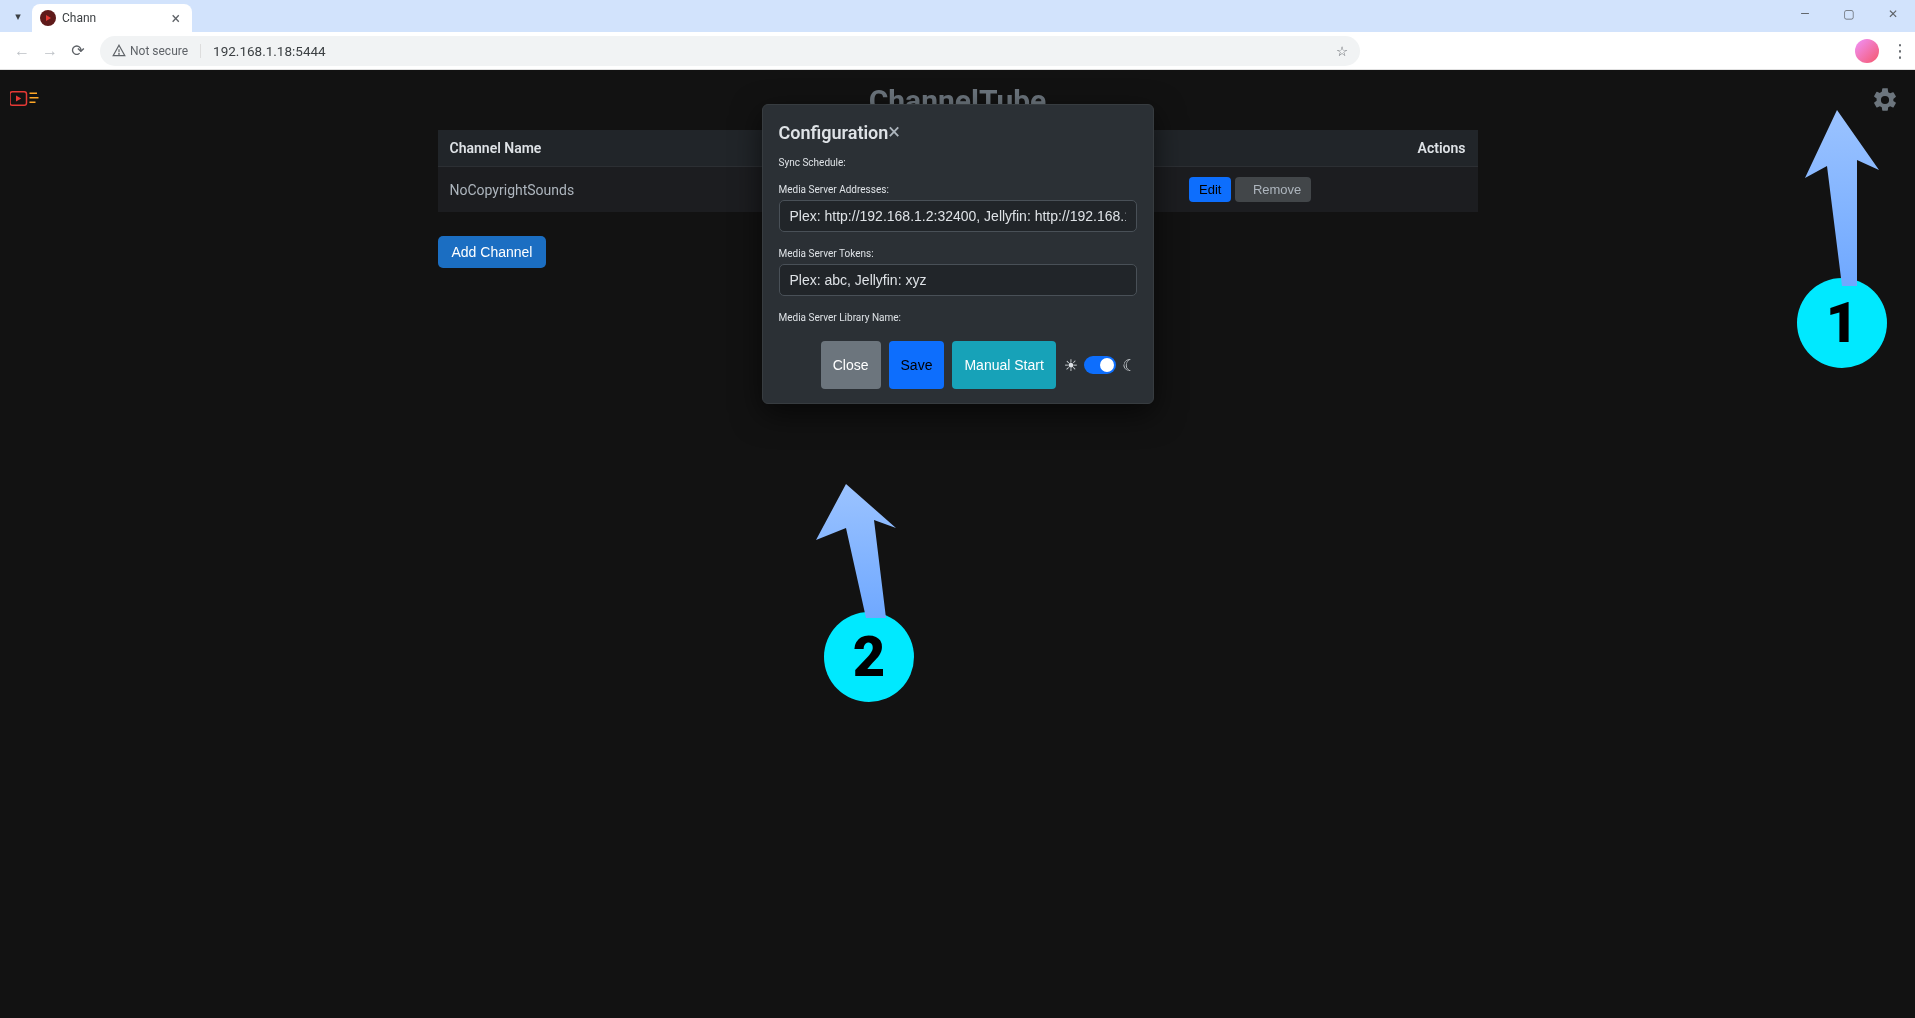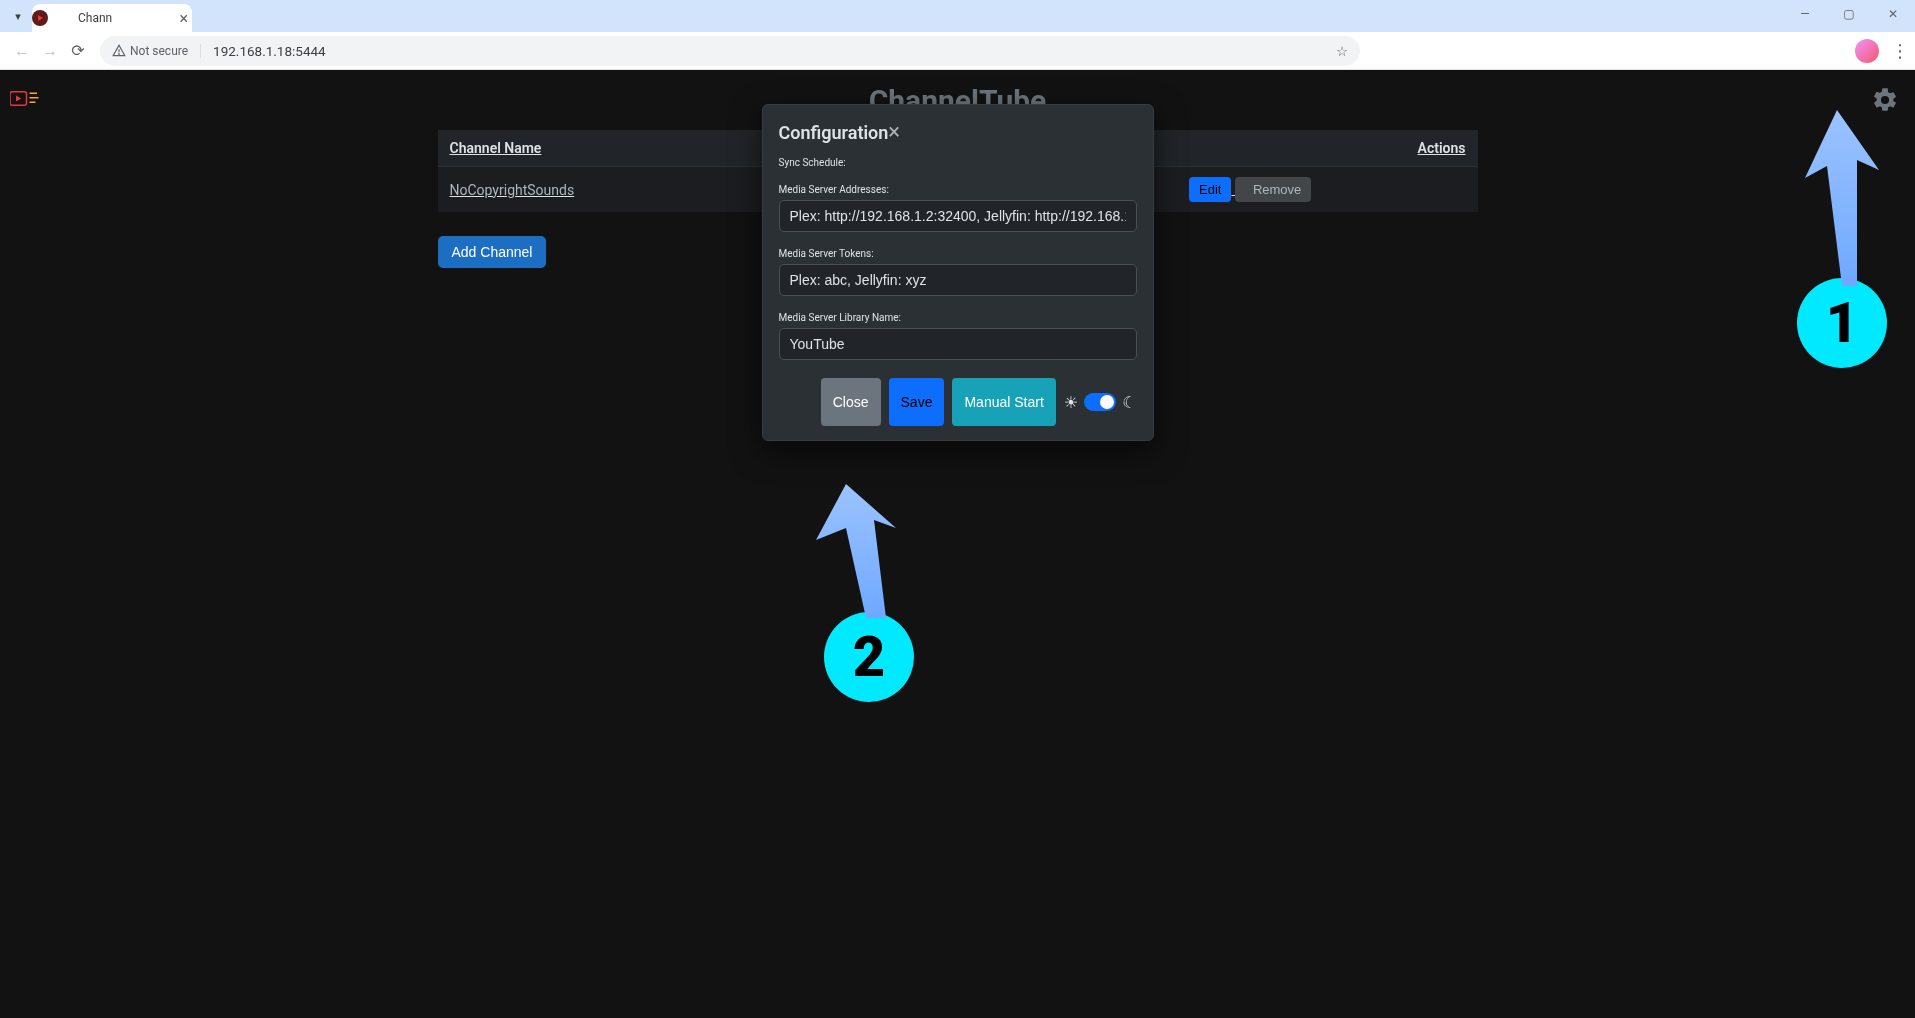--- a/index.html
+++ b/index.html
@@ -37,25 +37,24 @@
   margin-right: 4px;
   margin-bottom: 4px;
 }
 .tab {
   background: #fff;
   border-radius: 8px 8px 0 0;
   height: 28px;
   width: 160px;
   display: flex;
   align-items: center;
-  padding: 0 0;
+  padding: 0 8px;
   font-size: 12px;
   color: #3c4043;
   position: relative;
-  gap: 24px;
 }
 .tab-favicon {
   width: 16px;
   height: 16px;
   border-radius: 50%;
   background: #5f1a1a;
   margin-right: 6px;
   display: flex;
   align-items: center;
   justify-content: center;
@@ -172,21 +171,20 @@
   position: absolute;
   right: 16px;
   top: 16px;
   color: #6c757d;
   cursor: pointer;
 }
 
 .container {
   width: 1040px;
   margin: 0 auto;
-  text-decoration: underline;
 }
 table {
   width: 100%;
   border-collapse: collapse;
   background: #1c1d20;
   color: #adb5bd;
 }
 thead tr { background: #212529; }
 th {
   text-align: left;
@@ -406,21 +404,20 @@
         <input class="form-input" value="Plex: http://192.168.1.2:32400, Jellyfin: http://192.168.1.2:8096" style="">
       </div>
 
       <div class="form-group">
         <label class="form-label">Media Server Tokens:</label>
         <input class="form-input" value="Plex: abc, Jellyfin: xyz" style="">
       </div>
 
       <div class="form-group">
         <label class="form-label">Media Server Library Name:</label>
-        <input class="form-input" value="YouTube" style="">
       </div>
 
       <div class="modal-footer">
         <button class="btn btn-secondary" style="background:#6c757d;color:#fff">Close</button>
         <button class="btn btn-primary">Save</button>
         <button class="btn btn-info">Manual Start</button>
         <div class="theme-toggle">
           <span>☀</span>
           <div class="toggle-switch"></div>
           <span>☾</span>

